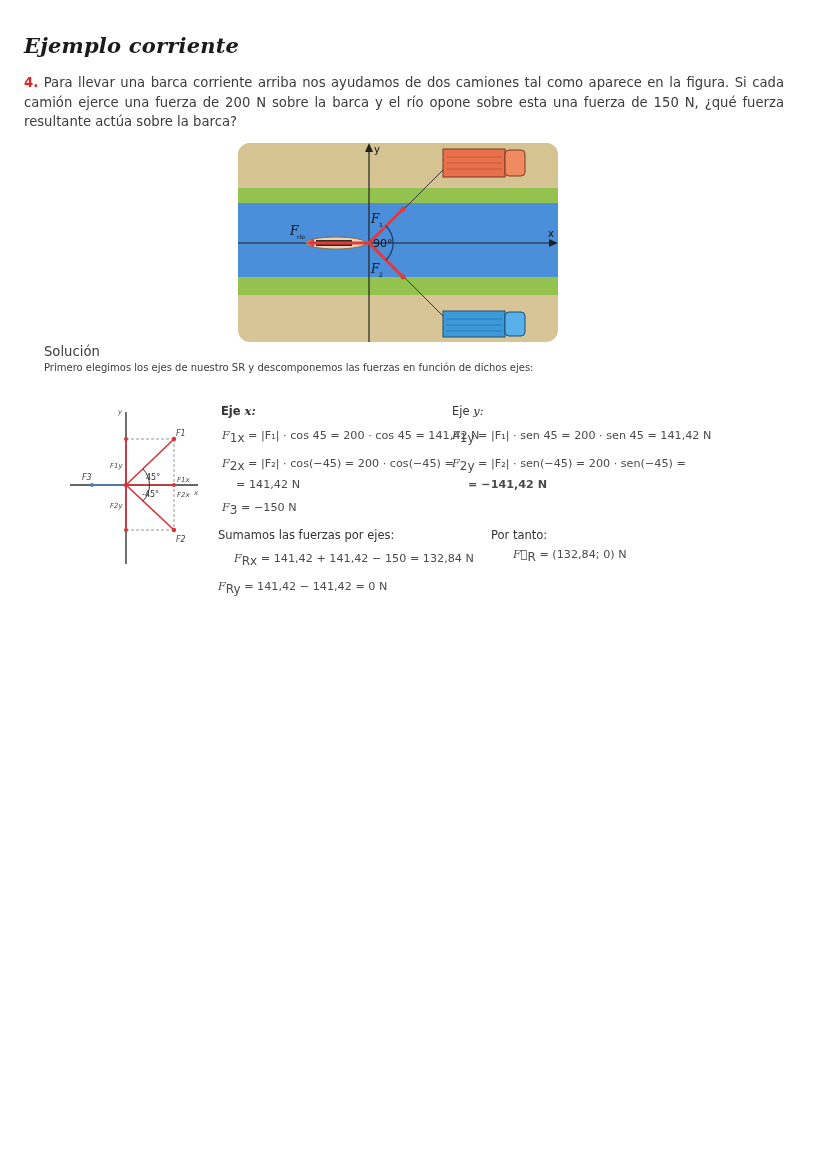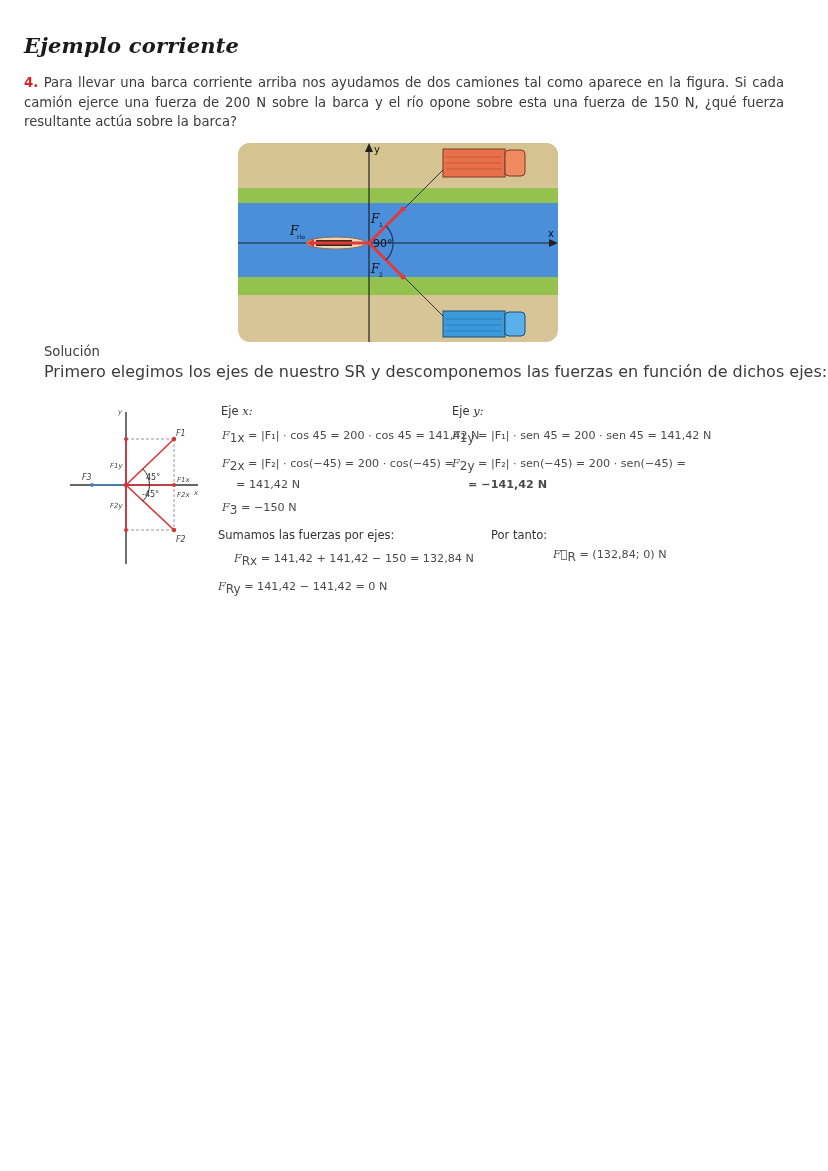--- a/index.html
+++ b/index.html
@@ -7,21 +7,21 @@
       font-family: "DejaVu Sans", sans-serif; color: #3a3a3a; }
     .title { position: absolute; left: 24px; top: 33px; font-family: "DejaVu Serif", serif;
       font-style: italic; font-weight: bold; font-size: 21px; color: #1a1a1a; letter-spacing: 0.2px; }
     .problem { position: absolute; left: 24px; top: 73px; width: 760px; font-size: 13.2px;
       line-height: 19.5px; text-align: justify; color: #3b3b3b; }
     .problem .num { color: #d6262b; font-weight: bold; }
     .figure { position: absolute; left: 238px; top: 143px; width: 320px; height: 199px;
       border-radius: 12px; overflow: hidden; }
     .figure svg { display: block; }
     .sol-label { position: absolute; left: 44px; top: 344px; font-size: 13.2px; color: #3b3b3b; }
-    .sol-intro { position: absolute; left: 44px; top: 362px; font-size: 16px; color: #3b3b3b; }
+    .sol-intro { position: absolute; left: 44px; top: 362px; font-size: 10px; color: #3b3b3b; }
     .diagram { position: absolute; left: 66px; top: 404px; width: 150px; height: 166px; }
     .eq { position: absolute; font-size: 11.2px; color: #4a4a4a; white-space: nowrap; }
     .eq .F { font-family: "DejaVu Serif", serif; font-style: italic; }
     .eq sub { font-size: 12px; vertical-align: -3px; }
     .head { position: absolute; font-size: 11.5px; color: #333; }
     .head i { font-family: "DejaVu Serif", serif; }
   </style>
 </head>
 <body>
 
@@ -118,21 +118,21 @@
     <text x="110" y="32" font-size="8" font-style="italic" fill="#444">F1</text>
     <text x="110" y="138" font-size="8" font-style="italic" fill="#444">F2</text>
     <text x="16" y="76" font-size="8" font-style="italic" fill="#444">F3</text>
     <text x="44" y="64" font-size="7" font-style="italic" fill="#444">F1y</text>
     <text x="44" y="104" font-size="7" font-style="italic" fill="#444">F2y</text>
     <text x="111" y="78" font-size="7" font-style="italic" fill="#444">F1x</text>
     <text x="111" y="93" font-size="7" font-style="italic" fill="#444">F2x</text>
   </svg>
 </div>
 
-<div class="head" style="left:221px; top:404px;">
+<div class="head" style="left:221px; top:404px;font-weight:bold;">
   <span>Eje </span><i>x:</i>
 </div>
 <div class="eq" style="left:222px; top:429px;">
   <span class="F">F</span><sub>1x</sub> <span>= |F₁| · cos 45 = 200 · cos 45 = 141,42 N</span>
 </div>
 <div class="eq" style="left:222px; top:457px;">
   <span class="F">F</span><sub>2x</sub> <span>= |F₂| · cos(−45) = 200 · cos(−45) =</span>
 </div>
 <div class="eq" style="left:236px; top:478px;">= 141,42 N</div>
 <div class="eq" style="left:222px; top:501px;">
@@ -152,15 +152,15 @@
 
 <div class="head" style="left:218px; top:528px;">Sumamos las fuerzas por ejes:</div>
 <div class="eq" style="left:218px; top:552px;margin-left:16px;">
   <span class="F">F</span><sub>Rx</sub> <span>= 141,42 + 141,42 − 150 = 132,84 N</span>
 </div>
 <div class="eq" style="left:218px; top:580px;">
   <span class="F">F</span><sub>Ry</sub> <span>= 141,42 − 141,42 = 0 N</span>
 </div>
 
 <div class="head" style="left:452px; top:528px;margin-left:39px;">Por tanto:</div>
-<div class="eq" style="left:513px; top:548px;margin-left:40px;">
+<div class="eq" style="left:513px; top:548px;">
   <span class="F">F⃗</span><sub>R</sub> <span>= (132,84; 0) N</span>
 </div>
 
 </body></html>

